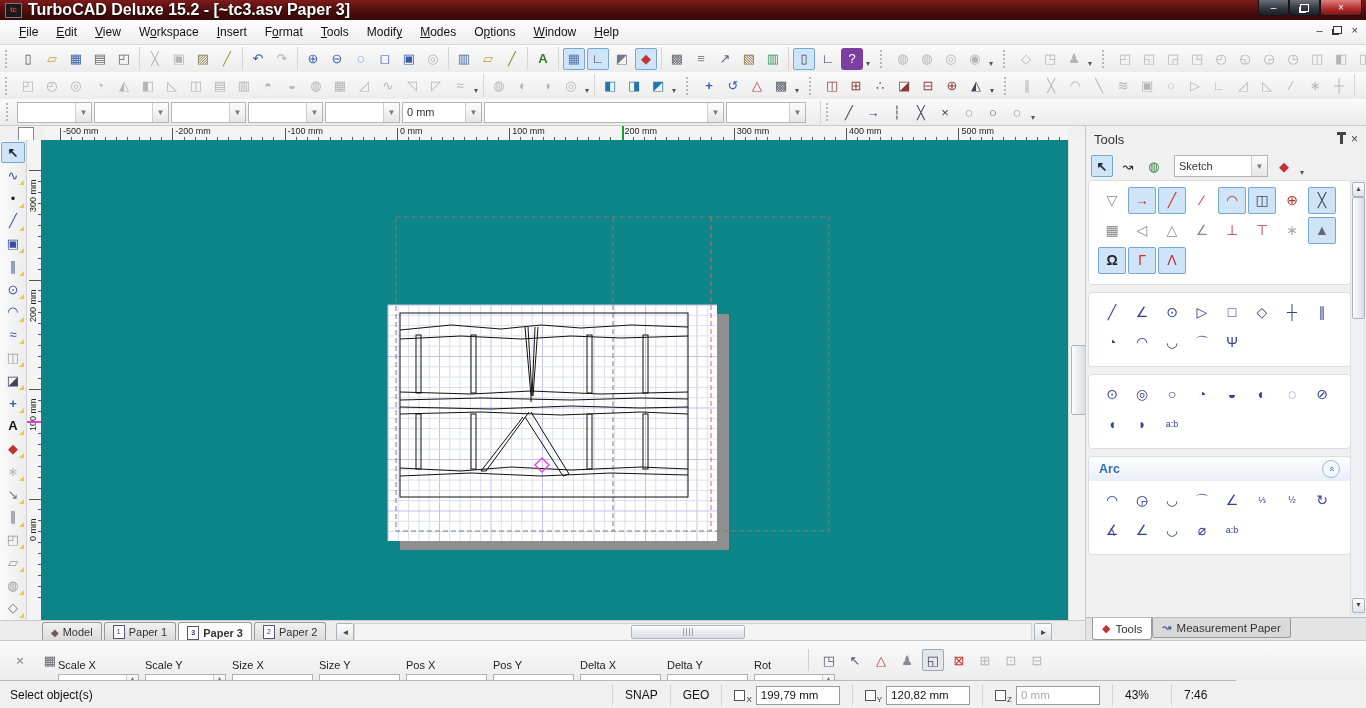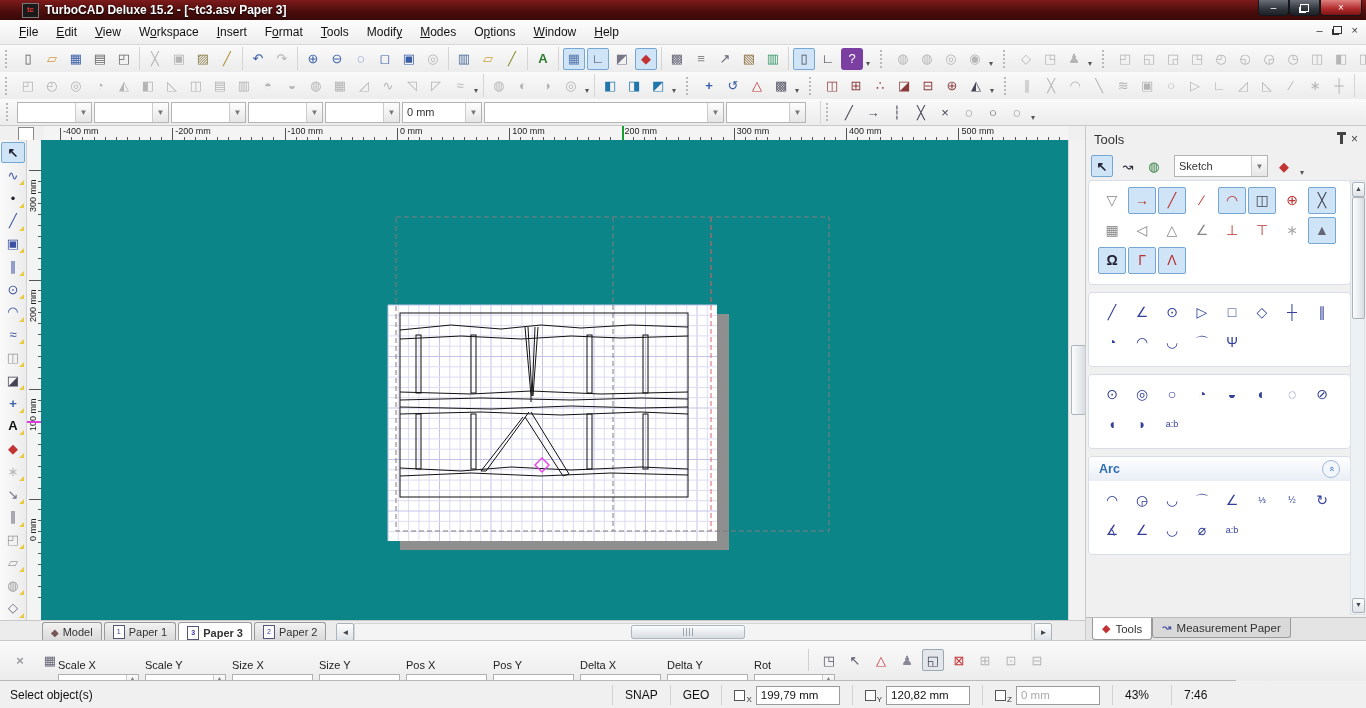--- a/index.html
+++ b/index.html
@@ -5,23 +5,23 @@
   html,body{margin:0;padding:0;background:#444;}
   #app{position:relative;width:1366px;height:708px;overflow:hidden;
        font-family:"Liberation Sans",sans-serif;font-size:12px;color:#222;
        background:#f0f0f0;user-select:none;}
   .abs{position:absolute;}
 
   
   #titlebar{left:0;top:0;width:1366px;height:20px;
     background:linear-gradient(#7d1b1b,#4e0d0d 55%,#380909);
     display:flex;align-items:center;color:#fff;}
-  #app-icon{width:15px;height:13px;margin:0 6px 0 22px;background:#1a1a1a;border:1px solid #777;
+  #app-icon{width:15px;height:13px;margin:0 6px 0 5px;background:#1a1a1a;border:1px solid #777;
     color:#e33;font-size:8px;line-height:12px;text-align:center;font-weight:bold;}
-  #title-text{font-size:12px;font-weight:bold;text-shadow:0 1px 2px #000;text-align:right;}
+  #title-text{font-size:16px;font-weight:bold;text-shadow:0 1px 2px #000;text-align:right;}
   #winbtns{position:absolute;right:4px;top:0;display:flex;}
   .winbtn{width:29px;height:15px;display:flex;align-items:center;justify-content:center;
     background:linear-gradient(#6a6f78,#30343c 60%,#1d2026);border:1px solid #14161a;border-top:none;
     border-radius:0 0 4px 4px;color:#fff;font-size:10px;line-height:10px;}
   .winbtn.close{width:40px;background:linear-gradient(#e08080,#b02a2a 60%,#7d1414);}
   .rst{width:7px;height:6px;border:1px solid #fff;box-shadow:-2px 2px 0 -1px #fff;}
 
   
   #menubar{left:0;top:20px;width:1366px;height:25px;background:linear-gradient(#fdfdfd,#eee);
     border-bottom:1px solid #d8d8d8;display:flex;align-items:center;padding-left:10px;box-sizing:border-box;}
@@ -600,21 +600,21 @@
         <span class="i-btn">
           <span class="i-glyph" style="color: rgb(68, 68, 85);">◌</span>
         </span>
         <span class="dd-mark">▾</span>
       </div>
     </div>
 
   <div id="corner-box" class="abs"></div>
   <div id="hruler" class="abs">
       <div class="htick" style="left: 16px; height: 12px;"></div>
-      <div class="hlabel" style="left: 19px;">-400 mm</div>
+      <div class="hlabel" style="left: 19px;">-500 mm</div>
       <div class="htick" style="left: 27.23px; height: 3px;"></div>
       <div class="htick" style="left: 38.46px; height: 3px;"></div>
       <div class="htick" style="left: 49.69px; height: 3px;"></div>
       <div class="htick" style="left: 60.92px; height: 3px;"></div>
       <div class="htick" style="left: 72.15px; height: 3px;"></div>
       <div class="htick" style="left: 83.38px; height: 3px;"></div>
       <div class="htick" style="left: 94.61px; height: 3px;"></div>
       <div class="htick" style="left: 105.84px; height: 3px;"></div>
       <div class="htick" style="left: 117.07px; height: 3px;"></div>
       <div class="htick" style="left: 128.3px; height: 12px;"></div>

